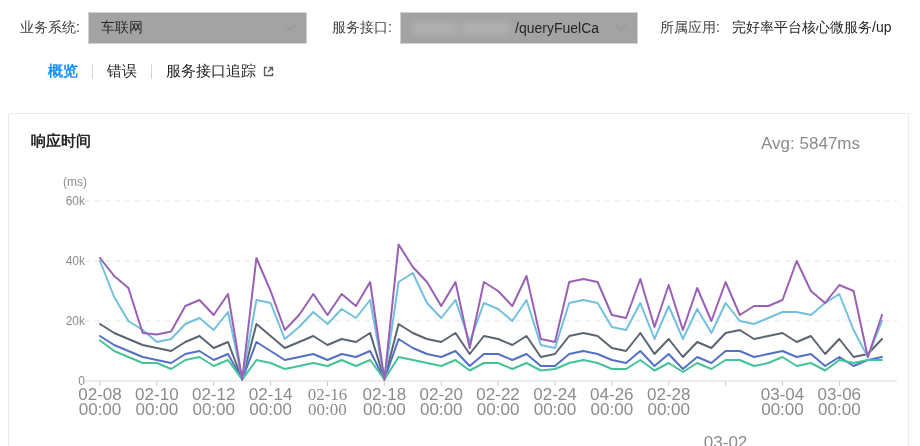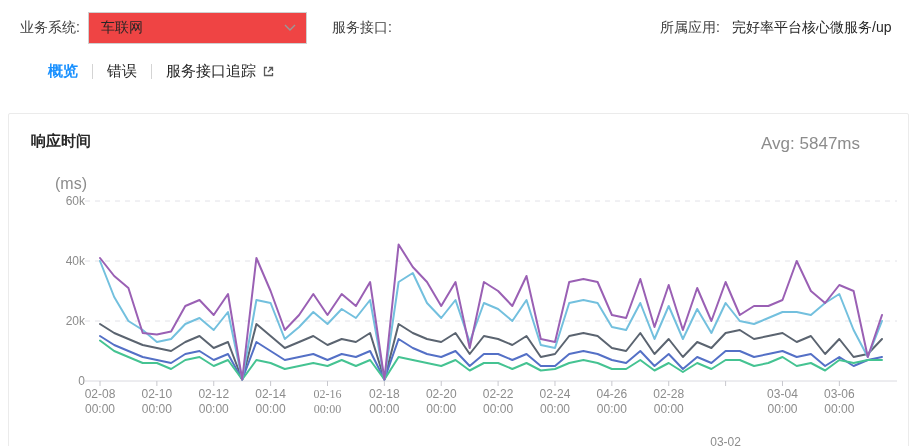--- a/index.html
+++ b/index.html
@@ -3,21 +3,21 @@
 <meta charset="utf-8">
 <style>
   * { margin:0; padding:0; box-sizing:border-box; }
   html,body { width:920px; height:446px; background:#fff; overflow:hidden;
               font-family:"Liberation Sans","DejaVu Sans",sans-serif; }
   .stage { position:relative; width:920px; height:446px; }
 
   
   .toolbar { position:absolute; top:0; left:0; width:752px; height:56px; }
   .tb-label { position:absolute; top:19px; font-size:14px; color:#404040; white-space:nowrap; }
-  .select { position:absolute; top:12px; height:32px; background:#ef4444;
+  .select { position:absolute; top:12px; height:32px; background:#a3a3a3;
             border:1px solid #d0d0d0; display:flex; align-items:center;
             padding:0 10px 0 12px; font-size:14px; color:#262626; }
   .select .grow { flex:1; }
   .chev { width:12px; height:8px; flex:0 0 auto; margin-left:6px; }
   .blurblock { display:inline-block; height:11px; background:#b9b9b9;
                border-radius:2px; filter:blur(3px); opacity:.65; margin-right:5px; }
 
   
   .tabs { position:absolute; top:56px; left:8px; height:30px; display:flex; align-items:center;margin-left:40px; }
   .tab { font-size:15px; color:#262626; cursor:pointer; white-space:nowrap; display:flex; align-items:center; }
@@ -27,43 +27,52 @@
 
   
   .card { position:absolute; top:113px; left:8px; width:901px; height:348px;
           background:#fff; border:1px solid #ebebeb; border-radius:2px; }
   .panel-title { position:absolute; top:18px; left:22px; font-size:15px;
                  font-weight:bold; color:#262626; }
   .panel-avg { position:absolute; top:20px; right:48px; font-size:17px; color:#8c8c8c; }
 
   
   .chart-unit { position:absolute; top:61px; left:40px; width:38px;
-                text-align:right; font-size:16px; color:#8c8c8c; }
+                text-align:right; font-size:12px; color:#8c8c8c; }
   .ylab { position:absolute; left:32px; width:44px; text-align:right;
           font-size:12px; color:#8c8c8c; }
   .chart-svg { position:absolute; top:81px; left:76px; }
-  .xlab { position:absolute; width:70px; text-align:center; font-size:12px;
+  .xlab { position:absolute; width:70px; text-align:center; font-size:17px;
           color:#8c8c8c; line-height:15px; top:273px; }
 </style>
 </head>
 <body>
 
 <div class="stage">
 
   <div class="toolbar">
     <span class="tb-label" style="left:20px;">业务系统:</span>
     <div class="select" style="left:88px; width:219px;">
       <span>车联网</span>
       <span class="grow"></span>
       <svg class="chev" viewBox="0 0 12 8">
         <polyline points="1,1 6,6 11,1" fill="none" stroke="#999" stroke-width="1.4"></polyline>
       </svg>
     </div>
 
     <span class="tb-label" style="left:332px;">服务接口:</span>
+    <div class="select" style="left:400px; width:238px;">
+      <span class="blurblock" style="width:44px;"></span>
+      <span class="blurblock" style="width:48px;"></span>
+      <span>/queryFuelCa</span>
+      <span class="grow"></span>
+      <svg class="chev" viewBox="0 0 12 8">
+        <polyline points="1,1 6,6 11,1" fill="none" stroke="#999" stroke-width="1.4"></polyline>
+      </svg>
+    </div>
 
     <span class="tb-label" style="left:660px;">所属应用:</span>
     <span class="tb-label" style="left:732px; width:190px; overflow:hidden; color:#262626;">完好率平台核心微服务/up</span>
   </div>
 
   <div class="tabs">
     <span class="tab active">
       <span>概览</span>
     </span>
     <span class="tab-divider"></span>

